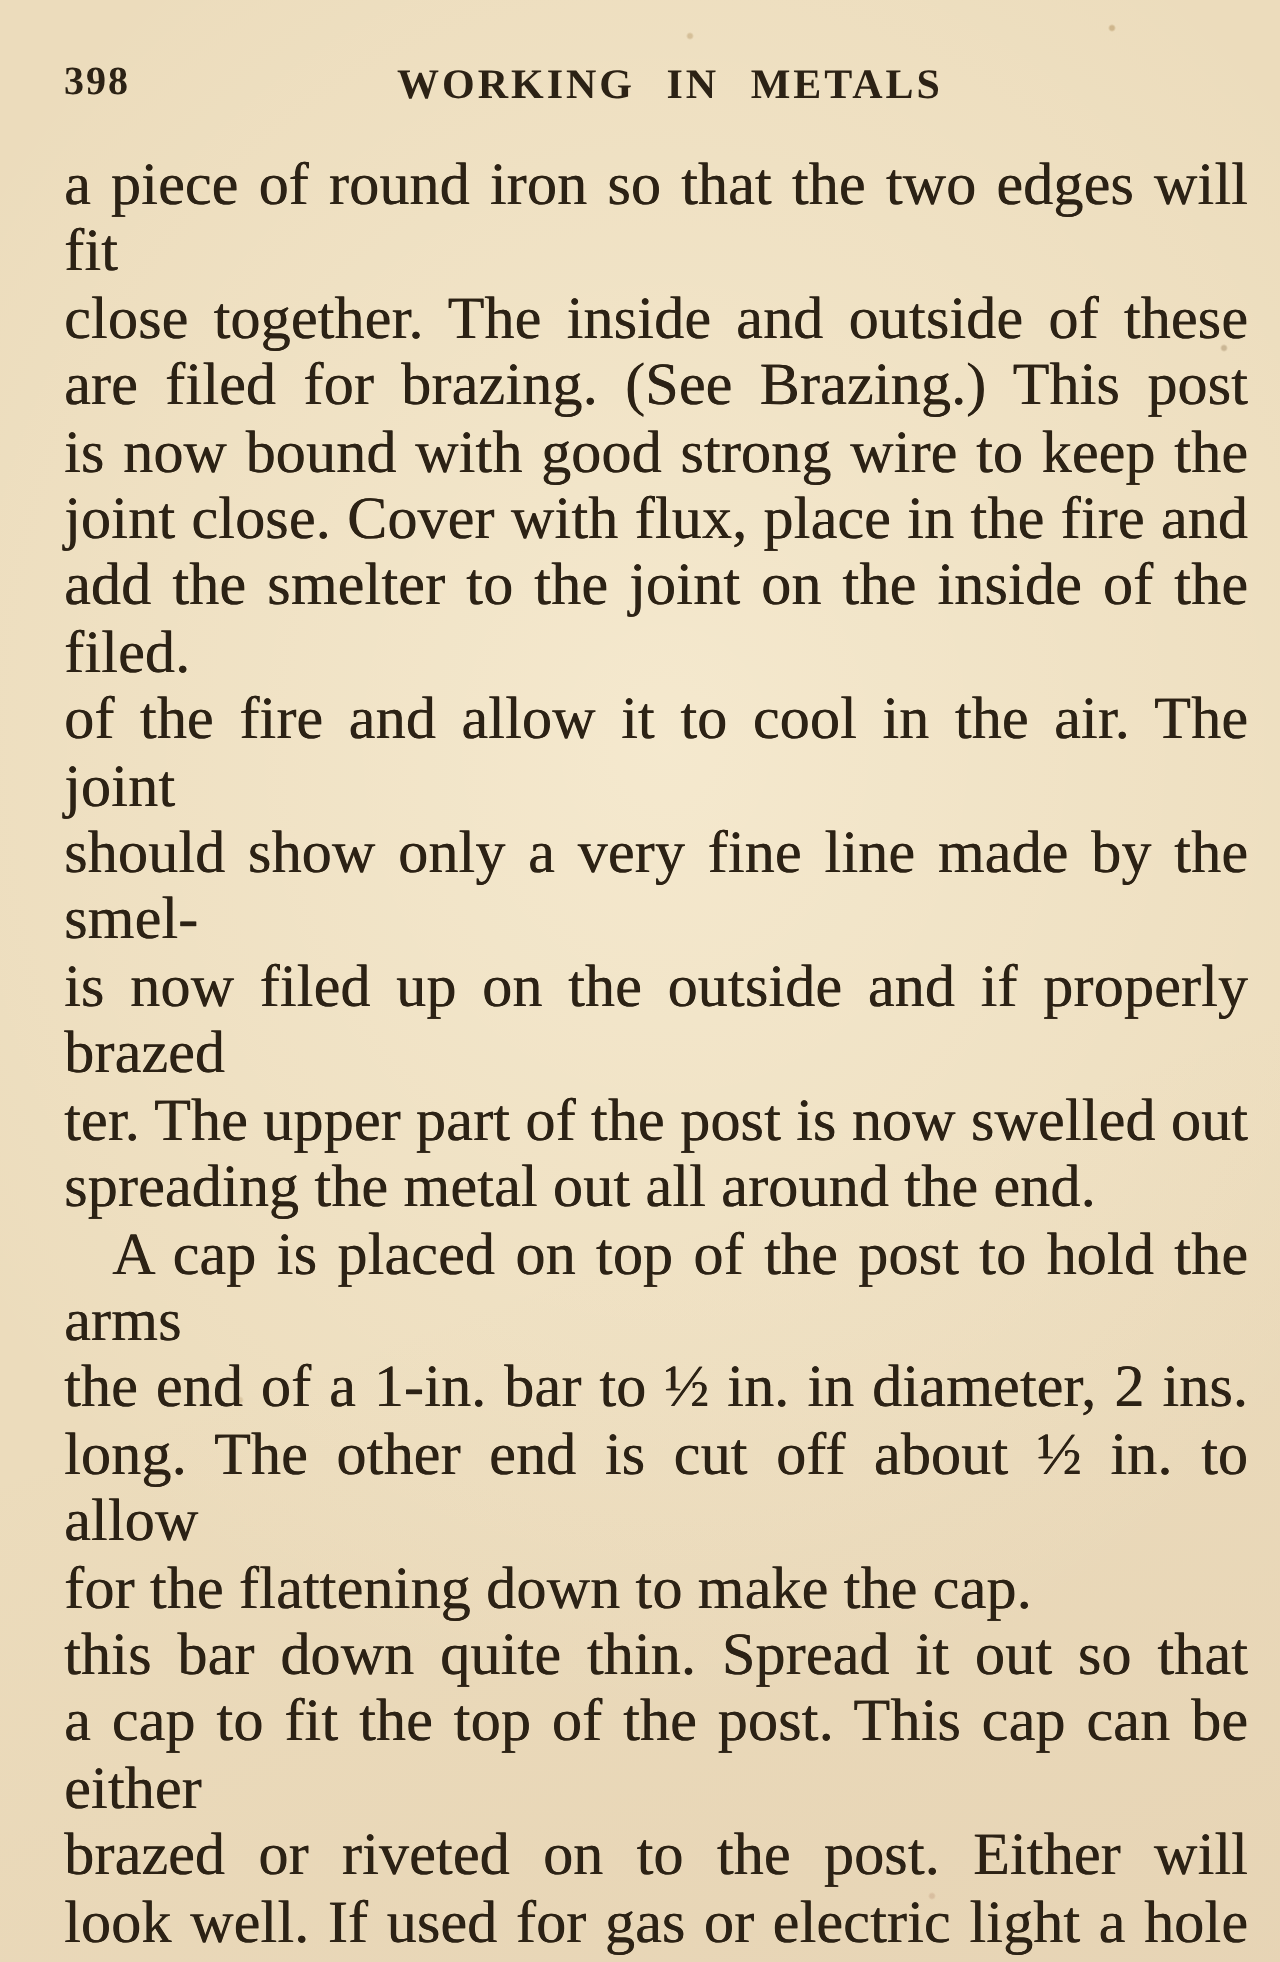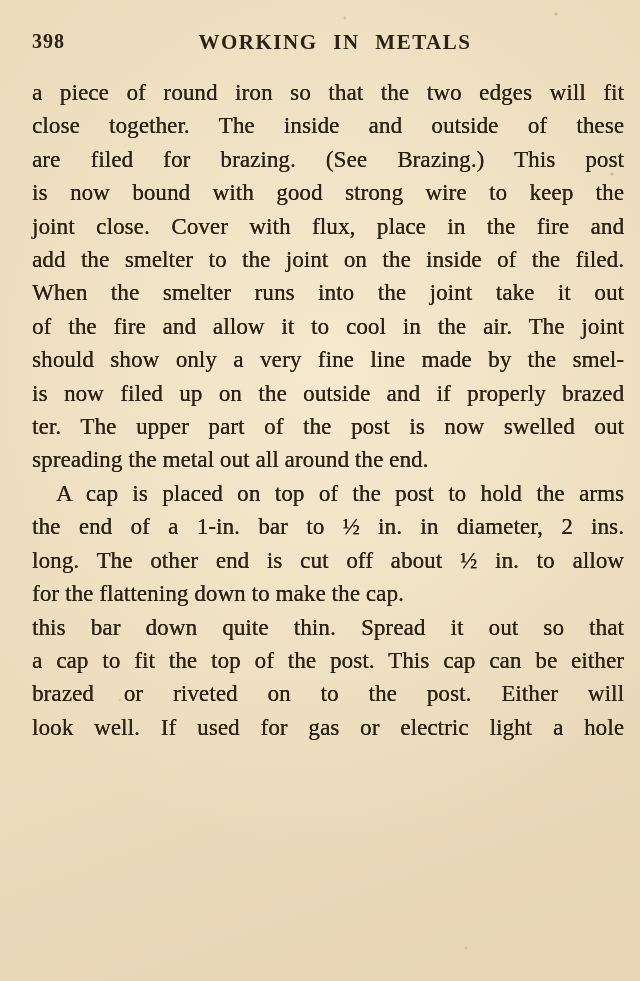--- a/index.html
+++ b/index.html
@@ -68,21 +68,21 @@
     font-weight: bold;
     letter-spacing: 1.5px;
     word-spacing: 9px;
     text-indent: 14px;
   }
   .text-block {
     position: relative;
   }
   .line {
     display: block;
-    font-size: 23px;
+    font-size: 30px;
     line-height: 33.4px;
     text-align: justify;
     text-align-last: justify;
     white-space: normal;
     letter-spacing: 0.1px;
     text-shadow: 0.25px 0 0 currentColor;
   }
   .line.short {
     text-align-last: left;
   }
@@ -103,21 +103,20 @@
 
   <main class="text-block">
 
     <p>
       <span class="line">a piece of round iron so that the two edges will fit</span>
       <span class="line">close together.  The inside and outside of these</span>
       <span class="line">are filed for brazing.  (See Brazing.)  This post</span>
       <span class="line">is now bound with good strong wire to keep the</span>
       <span class="line">joint close.  Cover with flux, place in the fire and</span>
       <span class="line">add the smelter to the joint on the inside of the filed.</span>
-      <span class="line">When the smelter runs into the joint take it out</span>
       <span class="line">of the fire and allow it to cool in the air.  The joint</span>
       <span class="line">should show only a very fine line made by the smel-</span>
       <span class="line">is now filed up on the outside and if properly brazed</span>
       <span class="line">ter.  The upper part of the post is now swelled out</span>
       <span class="line short">spreading the metal out all around the end.</span>
     </p>
 
     <p>
       <span class="line indent">A cap is placed on top of the post to hold the arms</span>
       <span class="line">the end of a 1-in. bar to ½ in. in diameter, 2 ins.</span>

